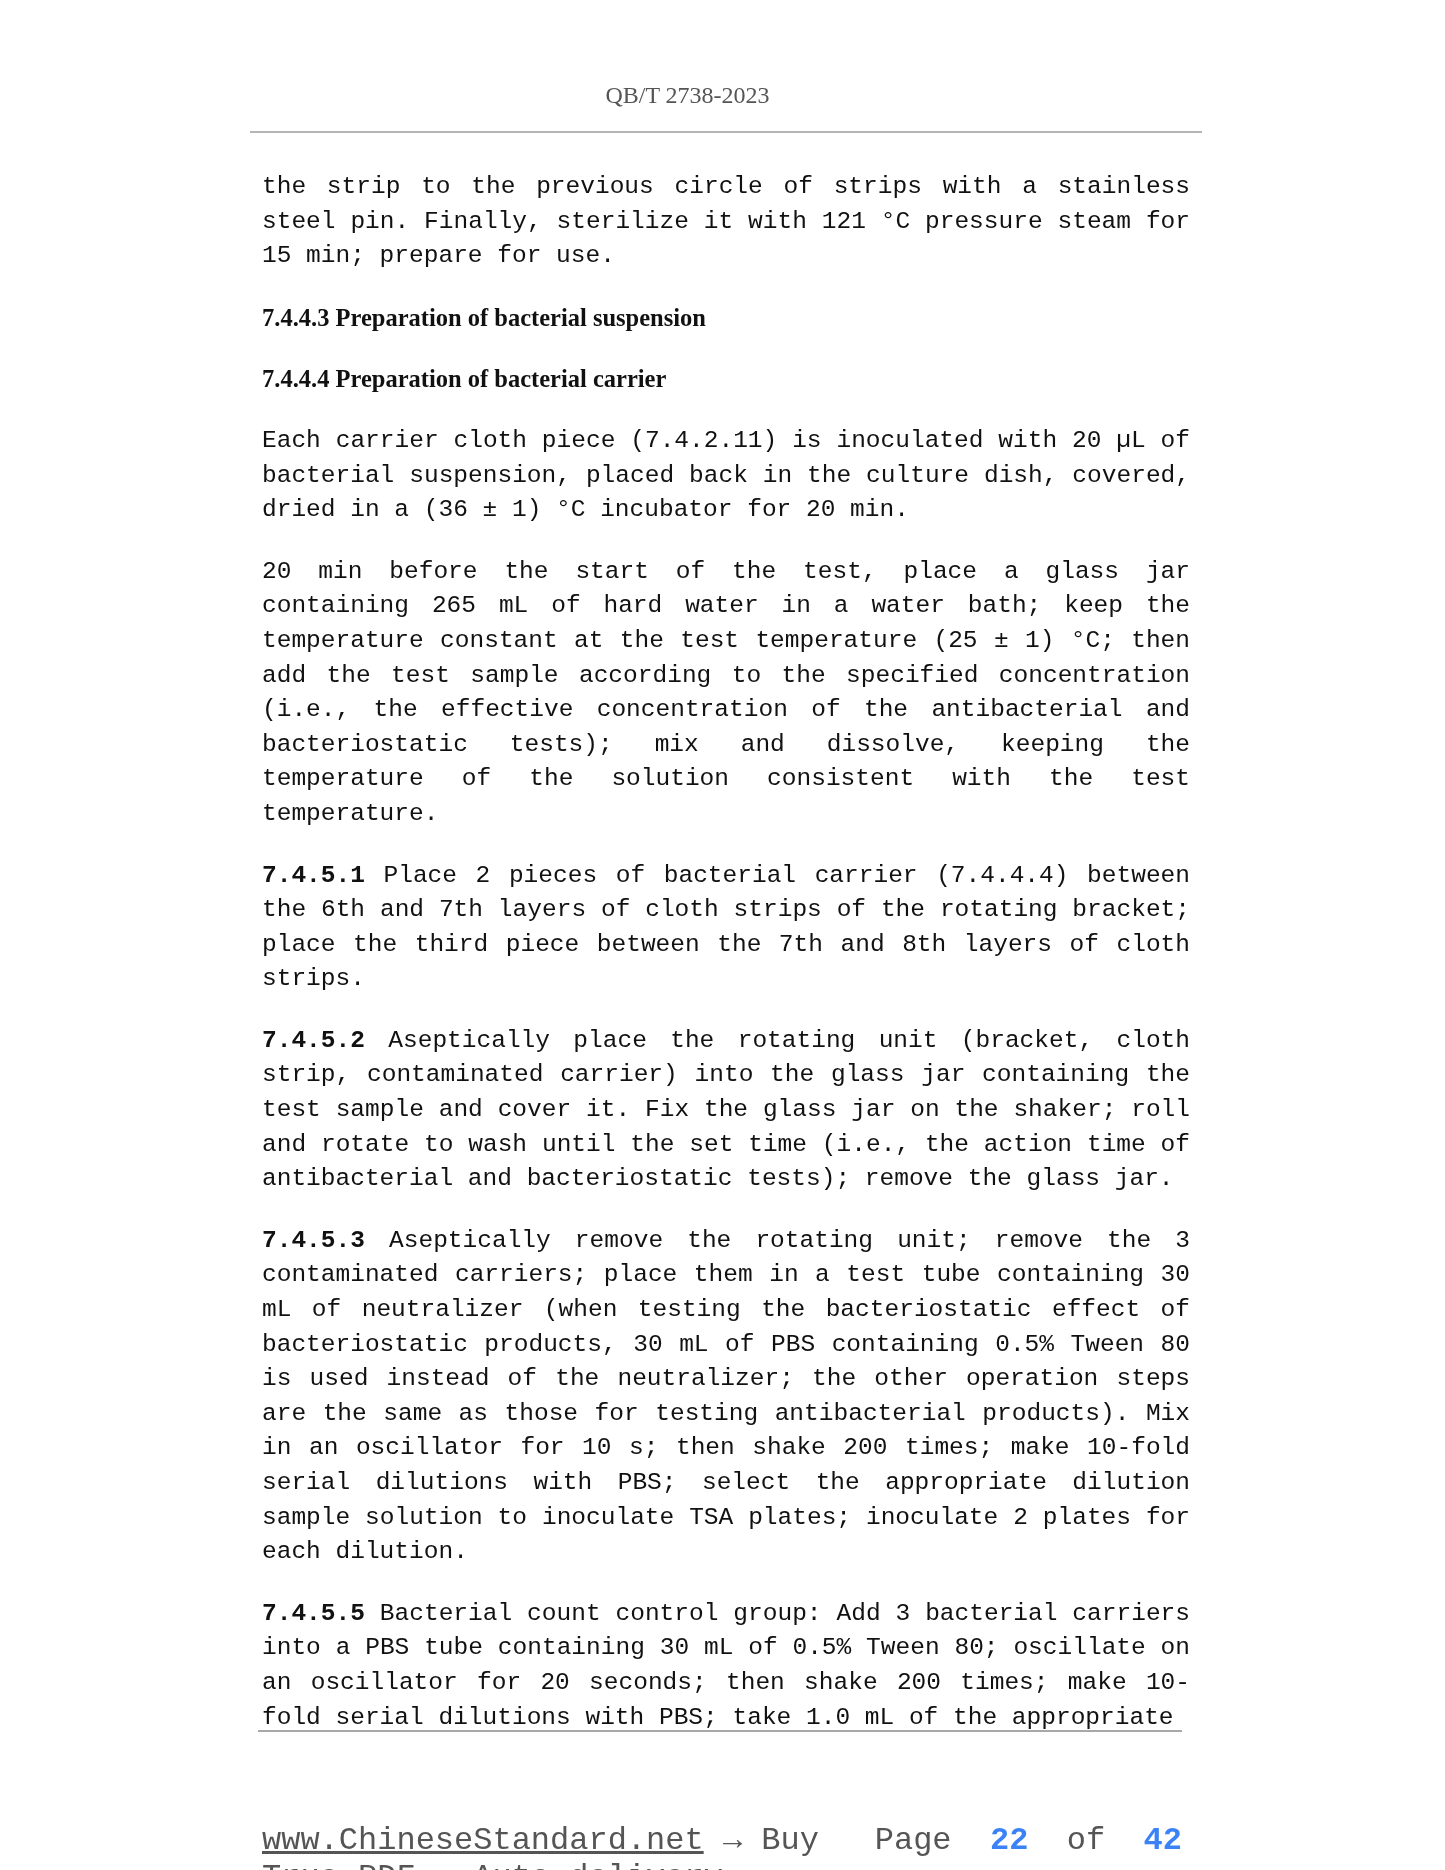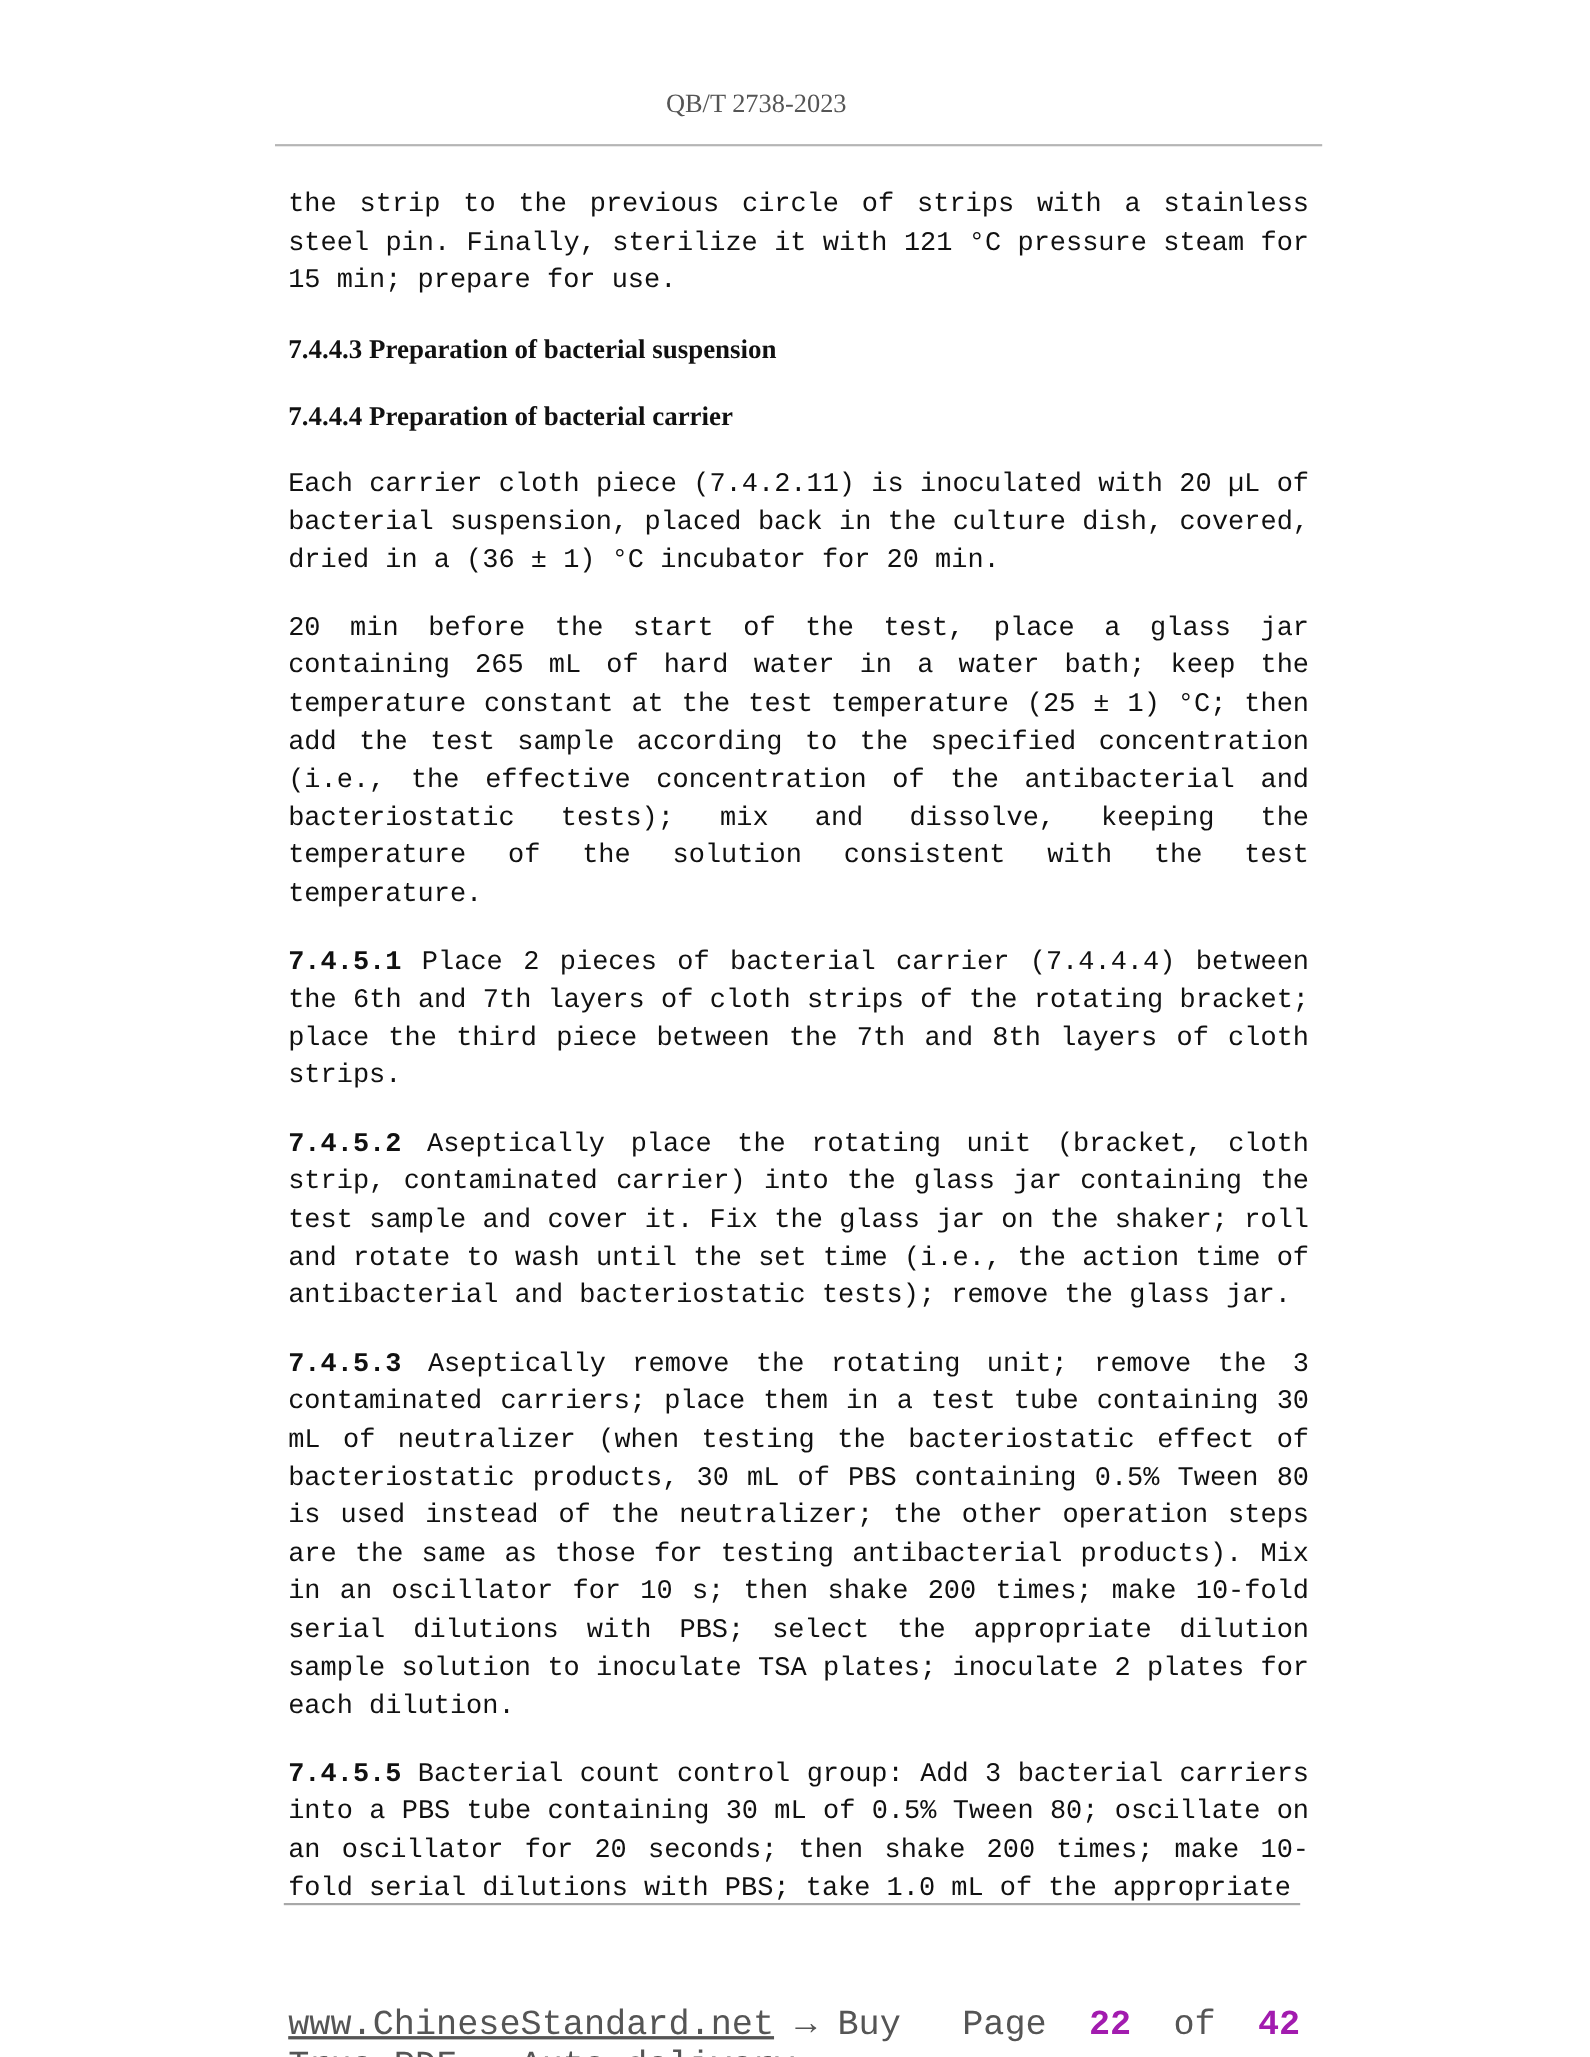--- a/index.html
+++ b/index.html
@@ -12,21 +12,21 @@
   .content { position: absolute; top: 170px; left: 262px; width: 928px; font-size: 24.5px;
              line-height: 34.6px; text-align: justify; }
   .content p { margin: 0 0 27px 0; font-family: Liberation Mono, monospace; }
   .content h3 { margin: 0 0 27px 0; font-size: 24.5px; font-weight: bold; line-height: 34.6px; }
   .num { font-weight: bold; }
   sup { font-size: 14px; line-height: 0; vertical-align: 9px; }
   .footer-rule { top: 1730px; left: 258px; width: 924px; border-top: 2px solid #a8a8a8; }
   .footer { position: absolute; top: 1822px; left: 262px; width: 920px; font-size: 32px; color: #555;
             display: flex; justify-content: space-between; font-family: Liberation Mono, monospace; }
   .footer a { color: #555; text-decoration: underline; }
-  .footer .pg b { color: #a21caf; }
+  .footer .pg b { color: #3b82f6; }
 </style>
 </head>
 <body>
 
 <div class="header-title">QB/T 2738-2023</div>
 <div class="rule header-rule"></div>
 
 <div class="content">
   <p>the strip to the previous circle of strips with a stainless steel pin. Finally, sterilize it with 121 °C pressure steam for 15 min; prepare for use.</p>
 

